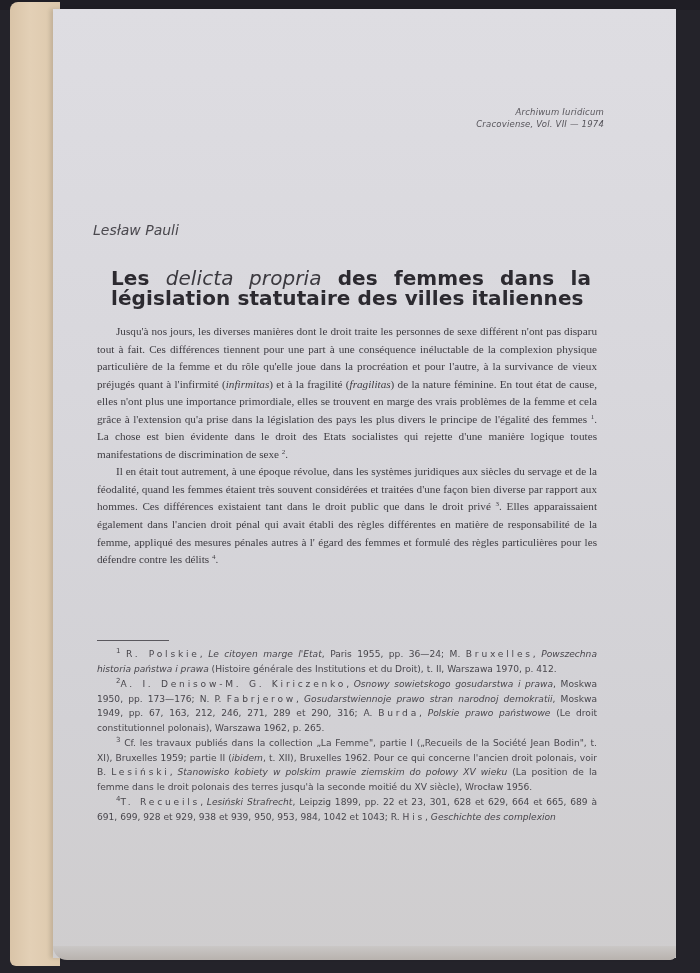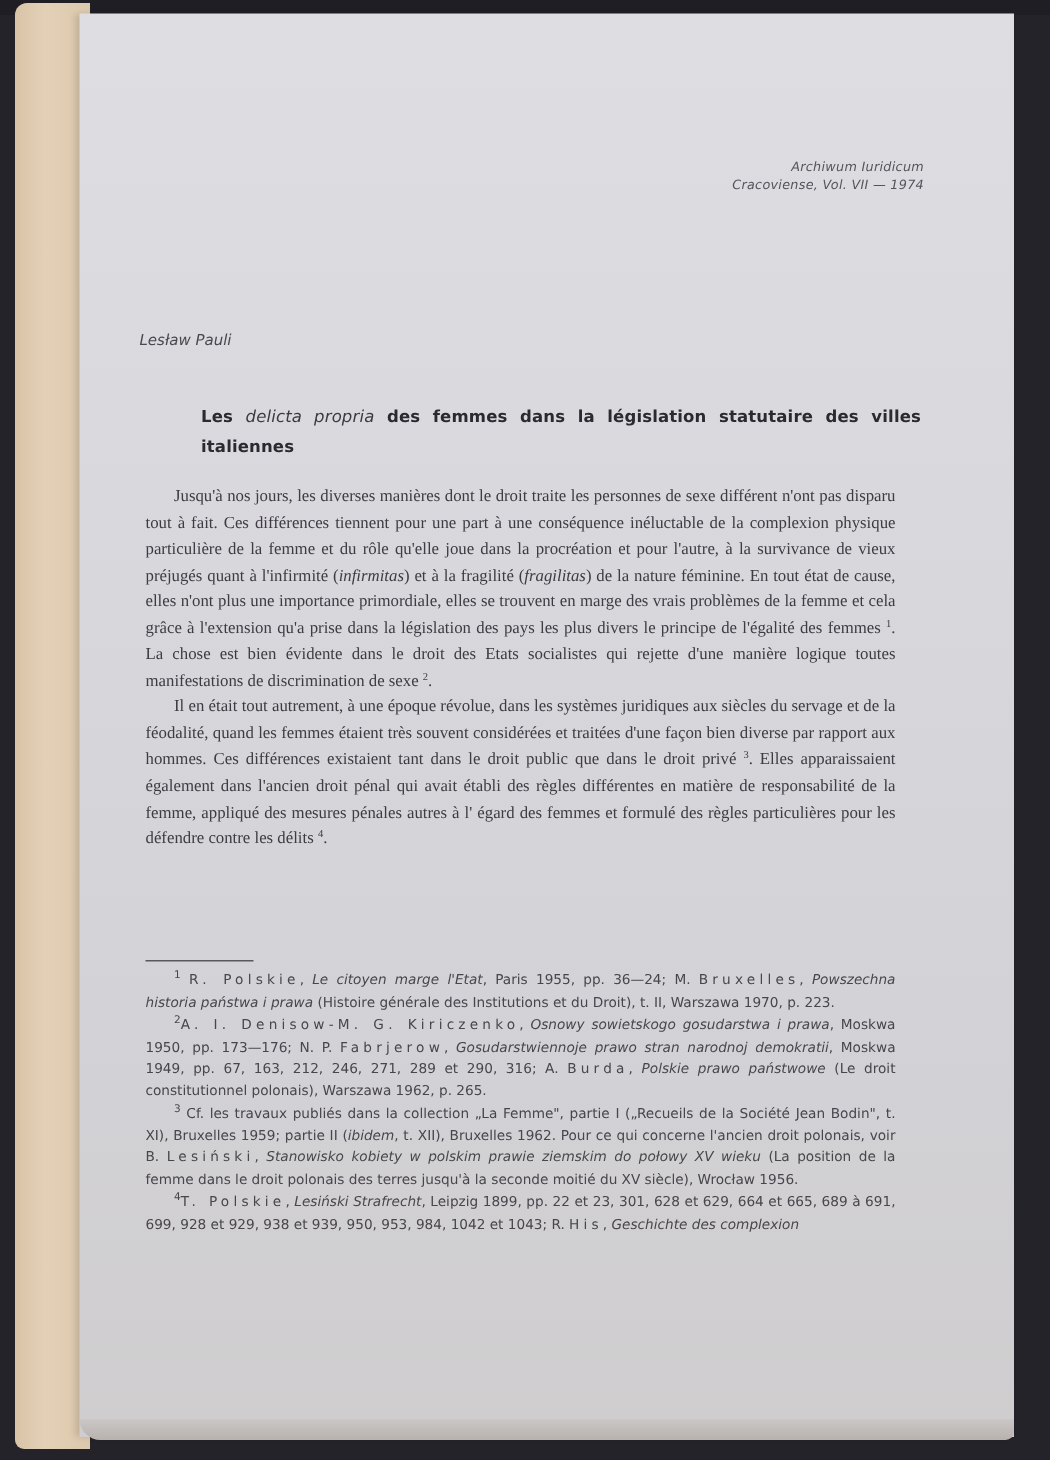--- a/index.html
+++ b/index.html
@@ -22,35 +22,35 @@
       position: absolute; left: 53px; top: 9px; width: 623px; height: 949px;
       background: linear-gradient(180deg, #dedde2 0%, #d8d7dc 40%, #d2d1d5 75%, #cfcdce 100%);
       box-shadow: -3px 0 4px rgba(0,0,0,0.12);
     }
     .page-bottom-curl {
       position: absolute; left: 53px; top: 946px; width: 623px; height: 14px;
       background: linear-gradient(180deg, #cac7c6, #b8b2ae);
       border-radius: 0 0 12px 30px;
     }
     .journal-ref {
-      position: absolute; right: 84px; top: 106px;
+      position: absolute; right: 96px; top: 106px;
       text-align: right;
       font-family: "DejaVu Sans", sans-serif;
       font-style: italic; font-size: 8.5px; line-height: 12px;
       color: #56545a; letter-spacing: 0.2px;
     }
     .author {
       position: absolute; left: 93px; top: 222px;
-      font-style: italic; font-size: 10px; color: #4a484e;
+      font-style: italic; font-size: 14px; color: #4a484e;
       font-family: "DejaVu Sans", sans-serif;
     }
     .title {
-      position: absolute; left: 134px; top: 268px; width: 480px;
+      position: absolute; left: 111px; top: 268px; width: 480px;
       font-family: "DejaVu Sans", sans-serif;
-      font-weight: bold; font-size: 11px; line-height: 20px;
+      font-weight: bold; font-size: 20px; line-height: 20px;
       color: #2c2a30; text-align: justify; text-align-last: left;
       letter-spacing: 0.1px;
     }
     .title em { font-weight: normal; font-style: italic; color: #3c3a40; }
     .body {
       position: absolute; left: 97px; top: 323px; width: 500px;
       font-family: Liberation Serif, serif;
       font-size: 11.2px; line-height: 17.55px;
       color: #3e3c42; text-align: justify;
     }
@@ -92,17 +92,17 @@
 </div>
 
 <div class="body">
   <p class="first"><span>Jusqu'à nos jours, les diverses manières dont le droit traite les personnes de sexe différent n'ont pas disparu tout à fait. Ces différences tiennent pour une part à une conséquence inéluctable de la complexion physique particulière de la femme et du rôle qu'elle joue dans la procréation et pour l'autre, à la survivance de vieux préjugés quant à l'infirmité (</span><span class="it">infirmitas</span><span>) et à la fragilité (</span><span class="it">fragilitas</span><span>) de la nature féminine. En tout état de cause, elles n'ont plus une importance primordiale, elles se trouvent en marge des vrais problèmes de la femme et cela grâce à l'extension qu'a prise dans la législation des pays les plus divers le principe de l'égalité des femmes</span> <sup>1</sup><span>. La chose est bien évidente dans le droit des Etats socialistes qui rejette d'une manière logique toutes manifestations de discrimination de sexe</span> <sup>2</sup><span>.</span></p>
   <p><span>Il en était tout autrement, à une époque révolue, dans les systèmes juridiques aux siècles du servage et de la féodalité, quand les femmes étaient très souvent considérées et traitées d'une façon bien diverse par rapport aux hommes. Ces différences existaient tant dans le droit public que dans le droit privé</span> <sup>3</sup><span>. Elles apparaissaient également dans l'ancien droit pénal qui avait établi des règles différentes en matière de responsabilité de la femme, appliqué des mesures pénales autres à l' égard des femmes et formulé des règles particulières pour les défendre contre les délits</span> <sup>4</sup><span>.</span></p>
 </div>
 
 <div class="rule"></div>
 
 <div class="notes">
-  <p><sup>1</sup>&nbsp;<span class="sp">R. Polskie</span><span>, </span><span class="it">Le citoyen marge l'Etat</span><span>, Paris 1955, pp. 36—24; M. </span><span class="sp">Bruxelles</span><span>, </span><span class="it">Powszechna historia państwa i prawa</span><span> (Histoire générale des Institutions et du Droit), t. II, Warszawa 1970, p. 223.</span></p>
+  <p><sup>1</sup>&nbsp;<span class="sp">R. Polskie</span><span>, </span><span class="it">Le citoyen marge l'Etat</span><span>, Paris 1955, pp. 36—24; M. </span><span class="sp">Bruxelles</span><span>, </span><span class="it">Powszechna historia państwa i prawa</span><span> (Histoire générale des Institutions et du Droit), t. II, Warszawa 1970, p. 412.</span></p>
   <p><sup>2</sup><span class="sp">A. I. Denisow-M. G. Kiriczenko</span><span>, </span><span class="it">Osnowy sowietskogo gosudarstwa i prawa</span><span>, Moskwa 1950, pp. 173—176; N. P. </span><span class="sp">Fabrjerow</span><span>, </span><span class="it">Gosudarstwiennoje prawo stran narodnoj demokratii</span><span>, Moskwa 1949, pp. 67, 163, 212, 246, 271, 289 et 290, 316; A. </span><span class="sp">Burda</span><span>, </span><span class="it">Polskie prawo państwowe</span><span> (Le droit constitutionnel polonais), Warszawa 1962, p. 265.</span></p>
   <p><sup>3</sup>&nbsp;<span>Cf. les travaux publiés dans la collection „La Femme", partie I („Recueils de la Société Jean Bodin", t. XI), Bruxelles 1959; partie II (</span><span class="it">ibidem</span><span>, t. XII), Bruxelles 1962. Pour ce qui concerne l'ancien droit polonais, voir B. </span><span class="sp">Lesiński</span><span>, </span><span class="it">Stanowisko kobiety w polskim prawie ziemskim do połowy XV wieku</span><span> (La position de la femme dans le droit polonais des terres jusqu'à la seconde moitié du XV siècle), Wrocław 1956.</span></p>
-  <p><sup>4</sup><span class="sp">T. Polskie</span><span>, </span><span class="it">Lesiński Strafrecht</span><span>, Leipzig 1899, pp. 22 et 23, 301, 628 et 629, 664 et 665, 689 à 691, 699, 928 et 929, 938 et 939, 950, 953, 984, 1042 et 1043; R. </span><span class="sp">His</span><span>, </span><span class="it">Geschichte des complexion</span></p>
+  <p><sup>4</sup><span class="sp">T. Recueils</span><span>, </span><span class="it">Lesiński Strafrecht</span><span>, Leipzig 1899, pp. 22 et 23, 301, 628 et 629, 664 et 665, 689 à 691, 699, 928 et 929, 938 et 939, 950, 953, 984, 1042 et 1043; R. </span><span class="sp">His</span><span>, </span><span class="it">Geschichte des complexion</span></p>
 </div>
 
 </body></html>

